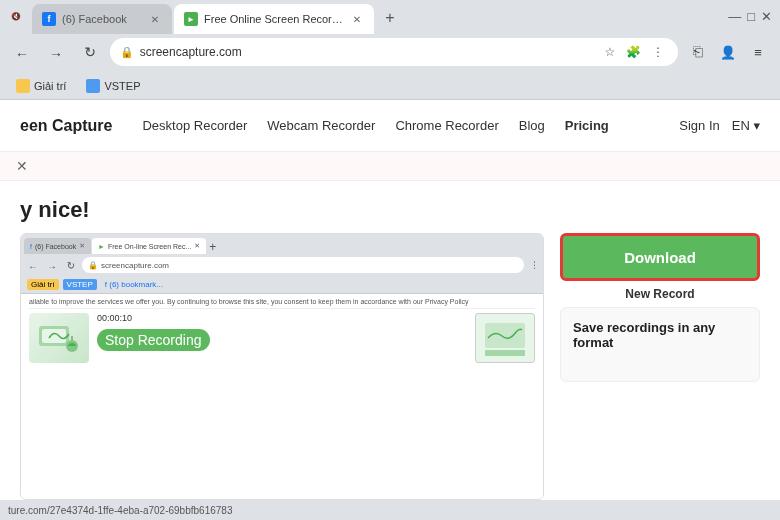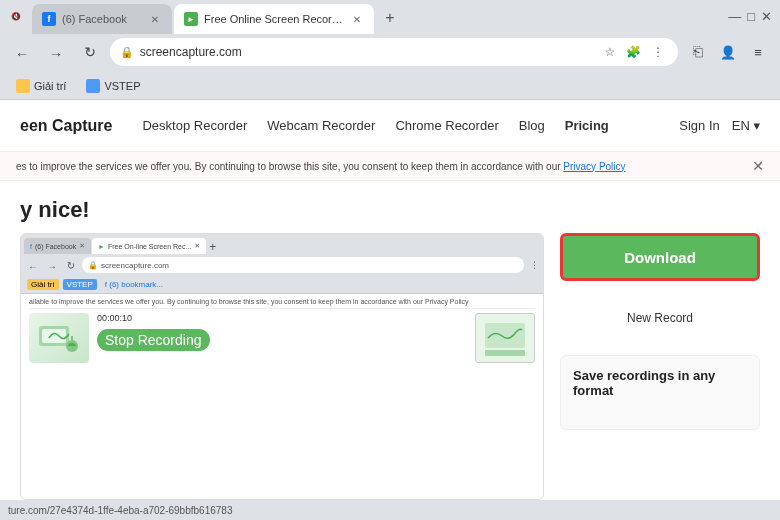--- a/index.html
+++ b/index.html
@@ -87,24 +87,24 @@
     .mini-heading { font-size: 10px; font-weight: bold; color: #222; margin-bottom: 4px; }
     .mini-content-row { display: flex; gap: 8px; }
     .mini-illustration { width: 60px; height: 50px; background: linear-gradient(135deg, #e8f5e9 0%, #c8e6c9 100%); border-radius: 4px; display: flex; align-items: center; justify-content: center; }
     .mini-recording-info { flex: 1; }
     .mini-recording-title { font-size: 9px; font-weight: bold; color: #333; margin-bottom: 2px; }
     .mini-timer { font-size: 9px; color: #333; margin-bottom: 6px; }
     .mini-stop-btn { background: #5cb85c; border-radius: 12px; padding: 3px 8px; font-size: 14px; color: #fff; display: inline-block; cursor: pointer; }
     .mini-preview { width: 60px; height: 50px; background: #e8f5e9; border: 1px solid #ccc; border-radius: 3px; display: flex; align-items: center; justify-content: center; }
 
     
-    .right-panel { width: 200px; display: flex; flex-direction: column; gap: 26px; }
+    .right-panel { width: 200px; display: flex; flex-direction: column; gap: 2px; }
     .download-btn-container { position: relative; }
     .download-btn { width: 100%; height: 48px; background: #5cb85c; border: 3px solid #e53935; border-radius: 6px; display: flex; align-items: center; justify-content: center; font-size: 15px; font-weight: bold; color: #fff; cursor: pointer; }
-    .new-record-link { text-align: center; font-size: 12px; color: #333; cursor: pointer; padding: 4px; }
+    .new-record-link { text-align: center; font-size: 12px; color: #333; cursor: pointer; padding: 4px; font-weight: bold; }
     .save-recordings-box { background: #f9f9f9; border: 1px solid #eee; border-radius: 6px; padding: 12px; }
     .save-title { font-size: 13px; font-weight: bold; color: #222; margin-bottom: 19px; }
     .save-desc { font-size: 11px; color: #555; line-height: 1.4; }
 
     
     .status-bar { height: 20px; background: #dee1e6; display: flex; align-items: center; padding: 0 8px; font-size: 10px; color: #555; }
   </style>
 </head>
 <body>
 
@@ -177,24 +177,20 @@
         <span class="nav-link">Blog</span>
         <span class="nav-link pricing">Pricing</span>
       </div>
       <div class="nav-right">
         <span class="nav-signin">Sign In</span>
         <span class="nav-lang">EN ▾</span>
       </div>
     </div>
 
     <div class="cookie-banner">
-      <span class="cookie-text">
-        <span>es to improve the services we offer you. By continuing to browse this site, you consent to keep them in accordance with our</span>
-        <a class="cookie-link">Privacy Policy</a>
-      </span>
       <span class="cookie-close">✕</span>
     </div>
 
     <div class="main-area">
       <div class="main-top">
         <h1 class="page-heading">y nice!</h1>
       </div>
 
       <div class="content-with-screenshot">
 

